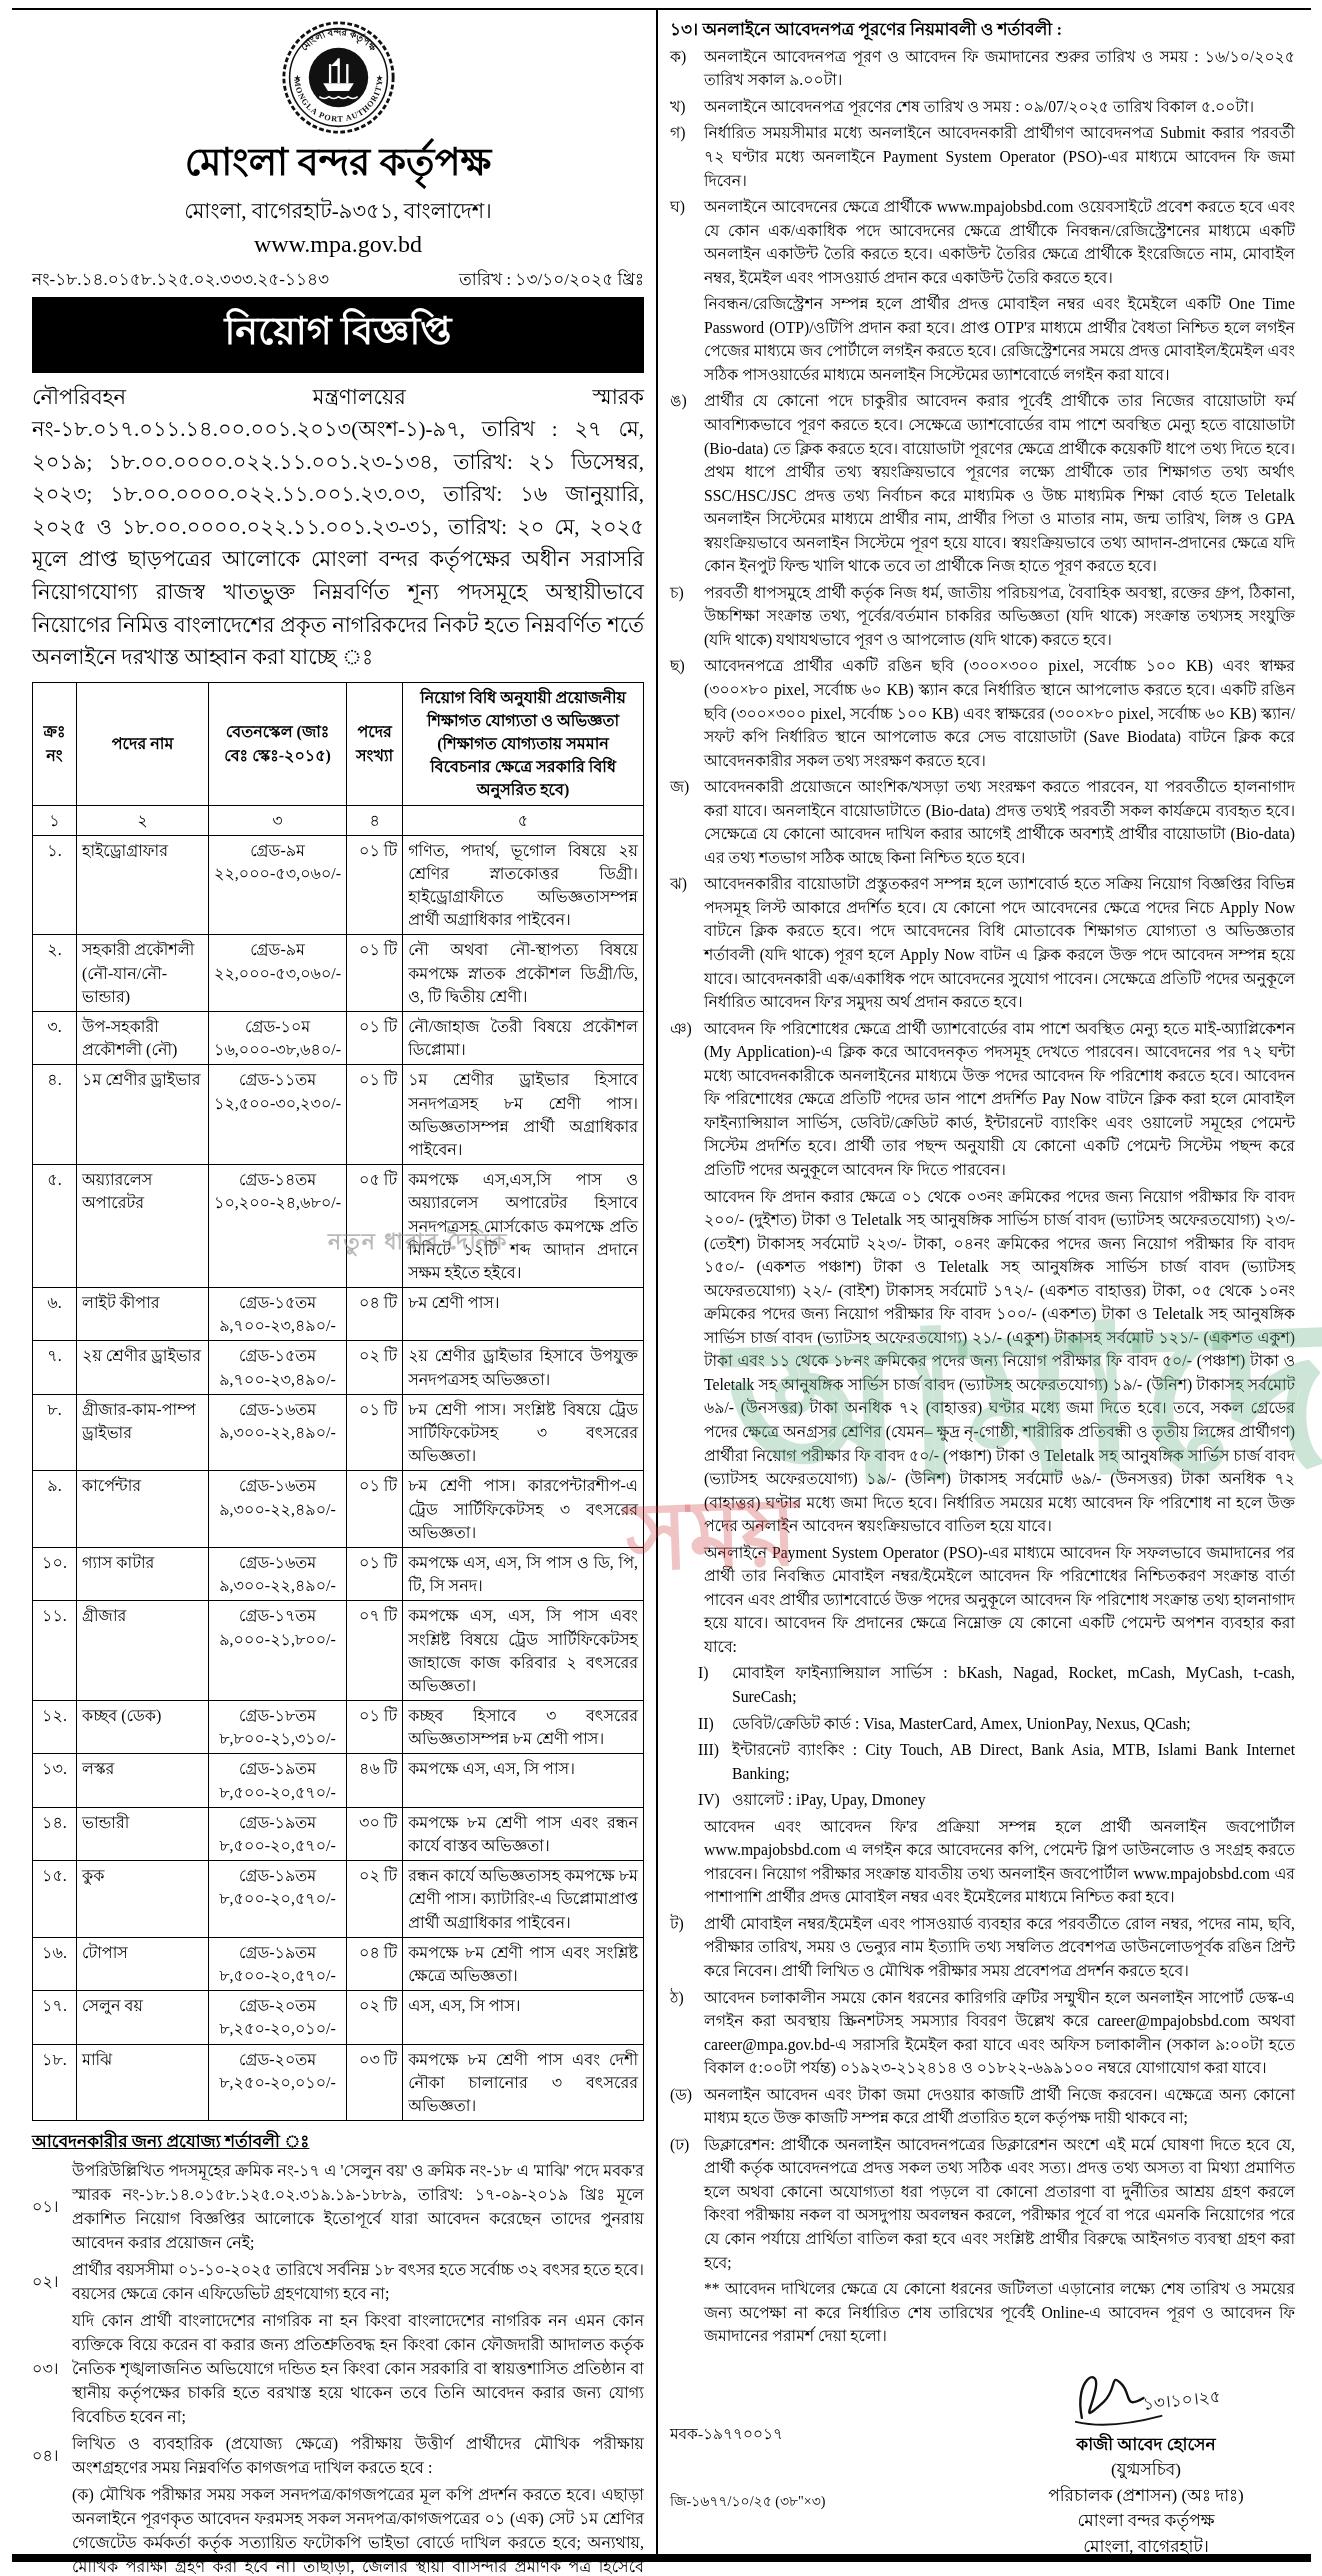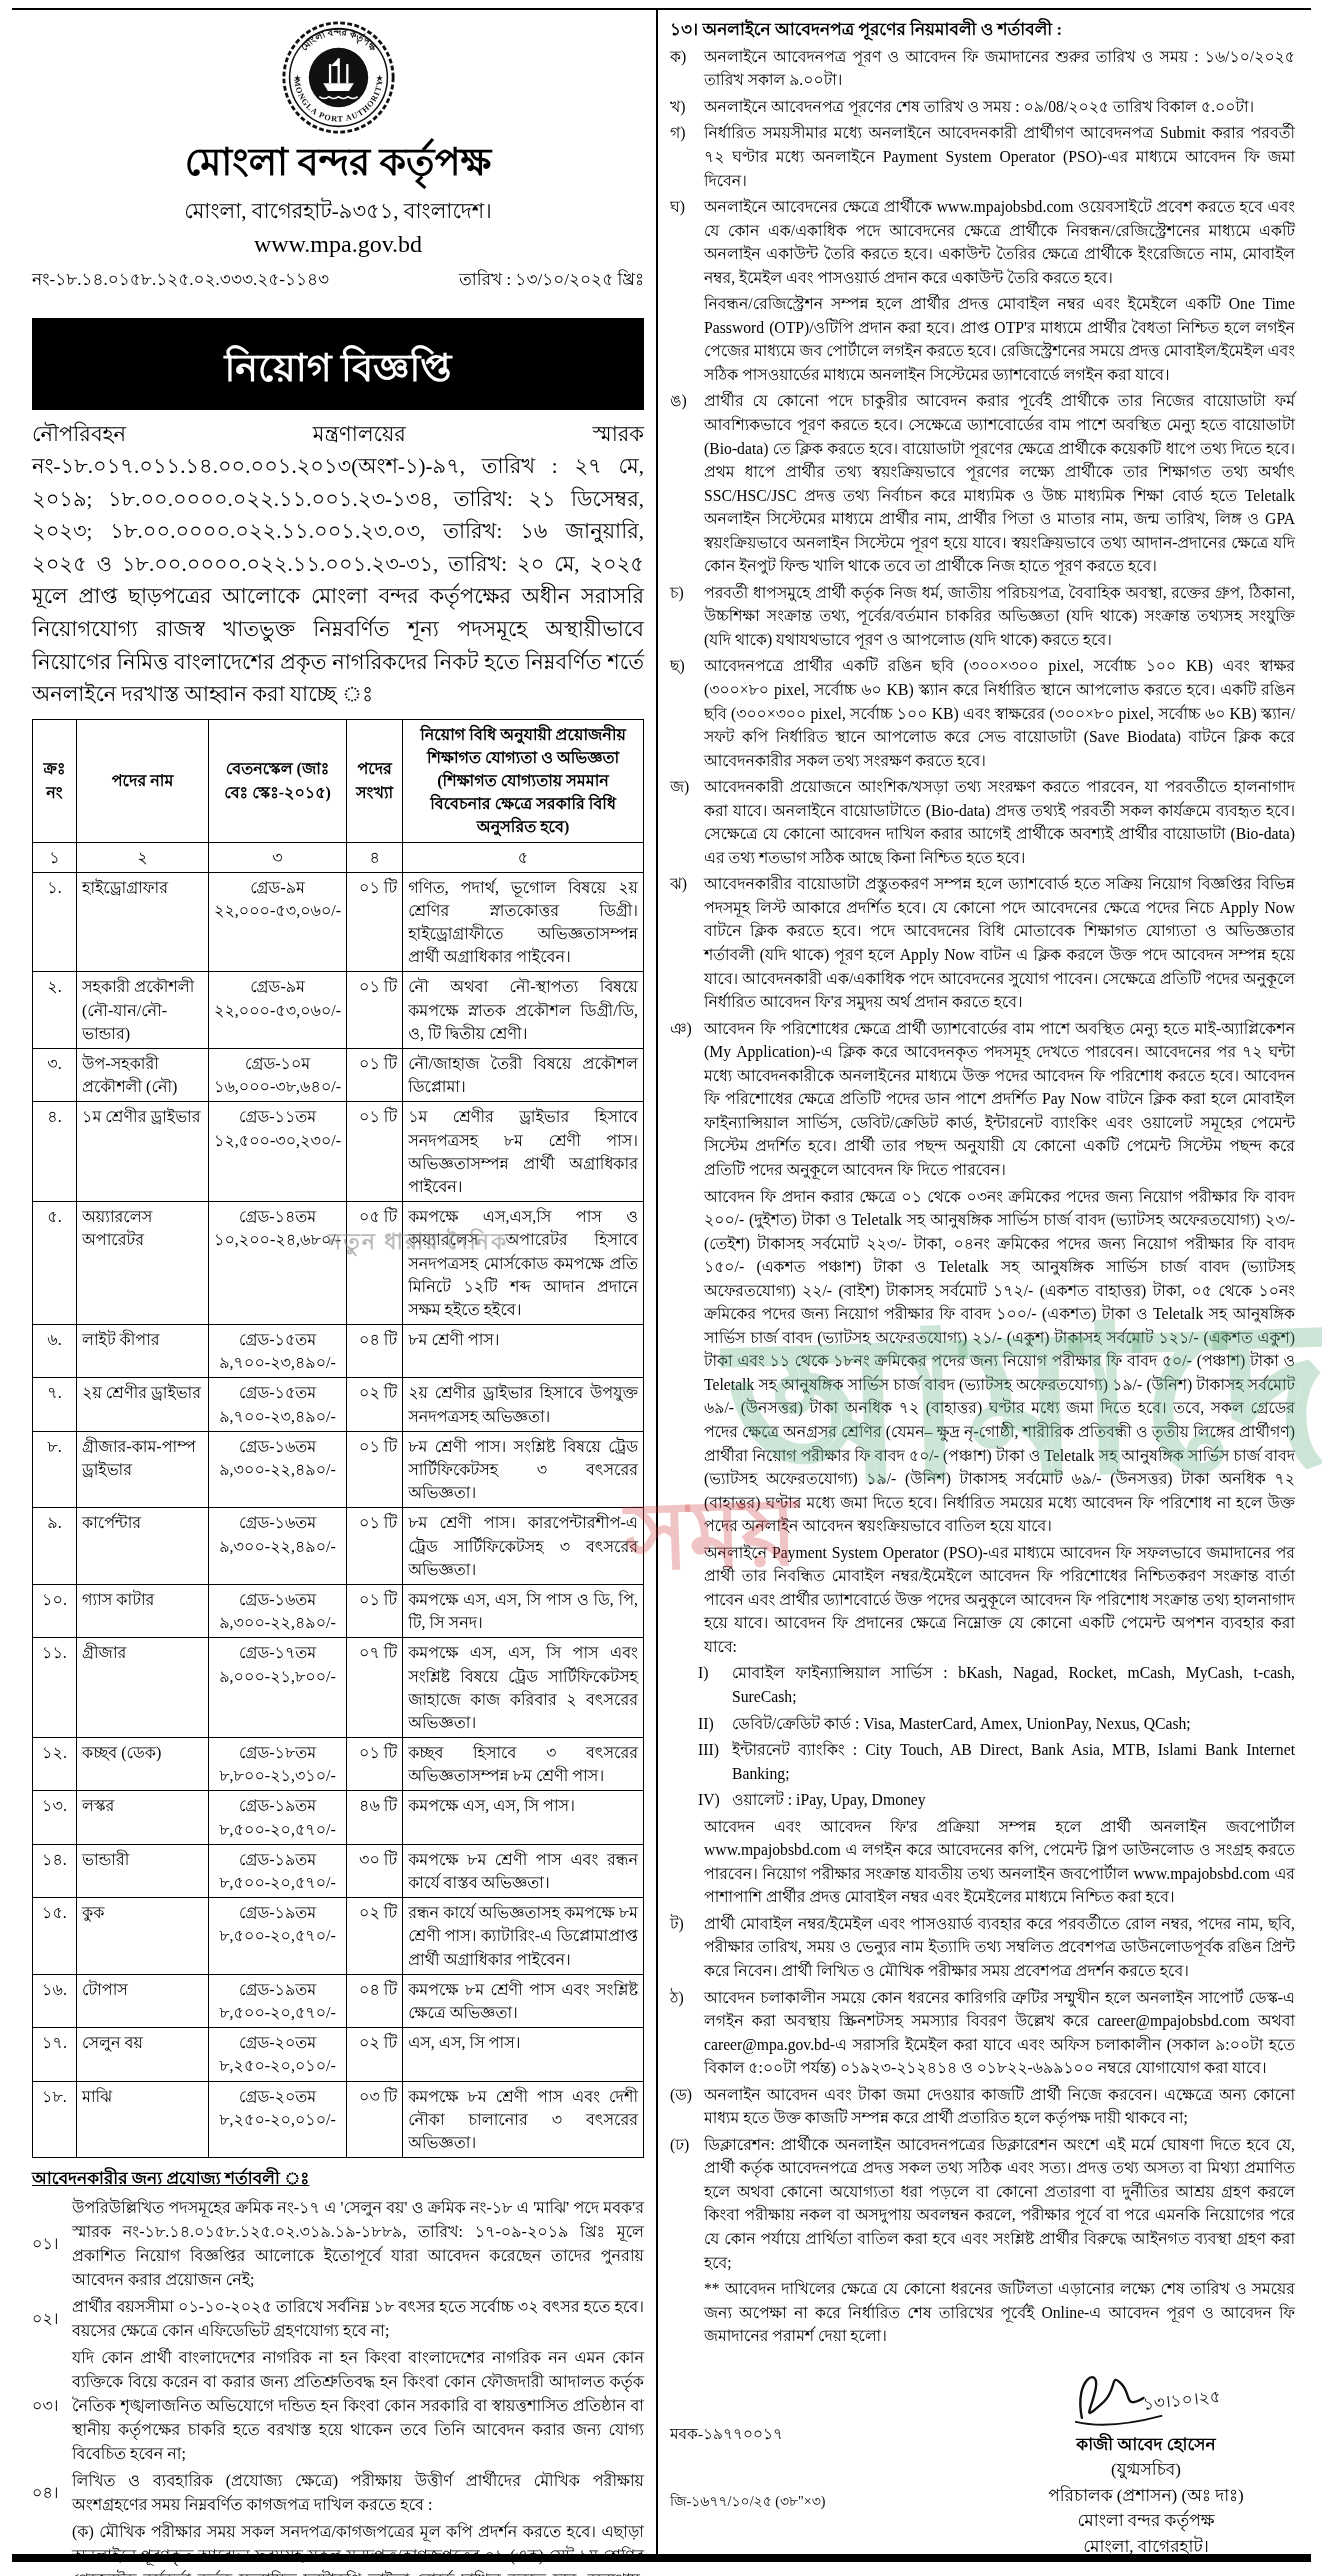--- a/index.html
+++ b/index.html
@@ -13,21 +13,21 @@
   .divider { width:2px; background:#000; }
   .col-right { flex:1; padding:8px 16px 0 12px; }
 
   
   .hdr { text-align:center; }
   .seal { display:inline-block; margin-top:6px; }
   .org-name { font-size:38px; font-weight:bold; line-height:1.15; margin-top:2px; }
   .org-addr { font-size:21px; margin-top:10px; }
   .org-web { font-size:24px; font-family:"Liberation Serif", serif; margin-top:1px; }
   .memo-row { display:flex; justify-content:space-between; font-size:17px; margin-top:8px;text-align:right; }
-  .banner { background:#000; color:#fff; text-align:center; font-size:38px; font-weight:bold; padding:20px 0 8px 0; margin-top:24px; }
+  .banner { background:#000; color:#fff; text-align:center; font-size:38px; font-weight:bold; padding:4px 0 8px 0; margin-top:3px; }
   .intro { font-size:21px; line-height:1.55; text-align:justify; margin-top:8px; }
 
   
   table.posts { width:100%; border-collapse:collapse; margin-top:8px; font-size:16px; }
   table.posts td, table.posts th { border:1.8px solid #000; vertical-align:top; padding:3px 5px; line-height:1.45; }
   table.posts th { font-weight:bold; text-align:center; vertical-align:middle; }
   .c-sl { width:44px; text-align:center; }
   .c-name { width:132px; text-align:left; }
   .c-scale { width:127px; text-align:center; }
   .c-cnt { width:56px; text-align:right; }
@@ -347,21 +347,21 @@
 
     <div class="col-right">
       <div class="sec13-title">১৩। অনলাইনে আবেদনপত্র পূরণের নিয়মাবলী ও শর্তাবলী :</div>
 
       <div class="oitem">
           <span class="lb">ক)</span>
           <span class="tx">অনলাইনে আবেদনপত্র পূরণ ও আবেদন ফি জমাদানের শুরুর তারিখ ও সময় : ১৬/১০/২০২৫ তারিখ সকাল ৯.০০টা।</span>
         </div>
       <div class="oitem">
           <span class="lb">খ)</span>
-          <span class="tx">অনলাইনে আবেদনপত্র পূরণের শেষ তারিখ ও সময় : ০৯/08/২০২৫ তারিখ বিকাল ৫.০০টা।</span>
+          <span class="tx">অনলাইনে আবেদনপত্র পূরণের শেষ তারিখ ও সময় : ০৯/07/২০২৫ তারিখ বিকাল ৫.০০টা।</span>
         </div>
       <div class="oitem">
           <span class="lb">গ)</span>
           <span class="tx">নির্ধারিত সময়সীমার মধ্যে অনলাইনে আবেদনকারী প্রার্থীগণ আবেদনপত্র Submit করার পরবর্তী ৭২ ঘণ্টার মধ্যে অনলাইনে Payment System Operator (PSO)-এর মাধ্যমে আবেদন ফি জমা দিবেন।</span>
         </div>
       <div class="oitem">
           <span class="lb">ঘ)</span>
           <span class="tx">অনলাইনে আবেদনের ক্ষেত্রে প্রার্থীকে www.mpajobsbd.com ওয়েবসাইটে প্রবেশ করতে হবে এবং যে কোন এক/একাধিক পদে আবেদনের ক্ষেত্রে প্রার্থীকে নিবন্ধন/রেজিস্ট্রেশনের মাধ্যমে একটি অনলাইন একাউন্ট তৈরি করতে হবে। একাউন্ট তৈরির ক্ষেত্রে প্রার্থীকে ইংরেজিতে নাম, মোবাইল নম্বর, ইমেইল এবং পাসওয়ার্ড প্রদান করে একাউন্ট তৈরি করতে হবে।</span>
         </div>
       <div class="oitem">

